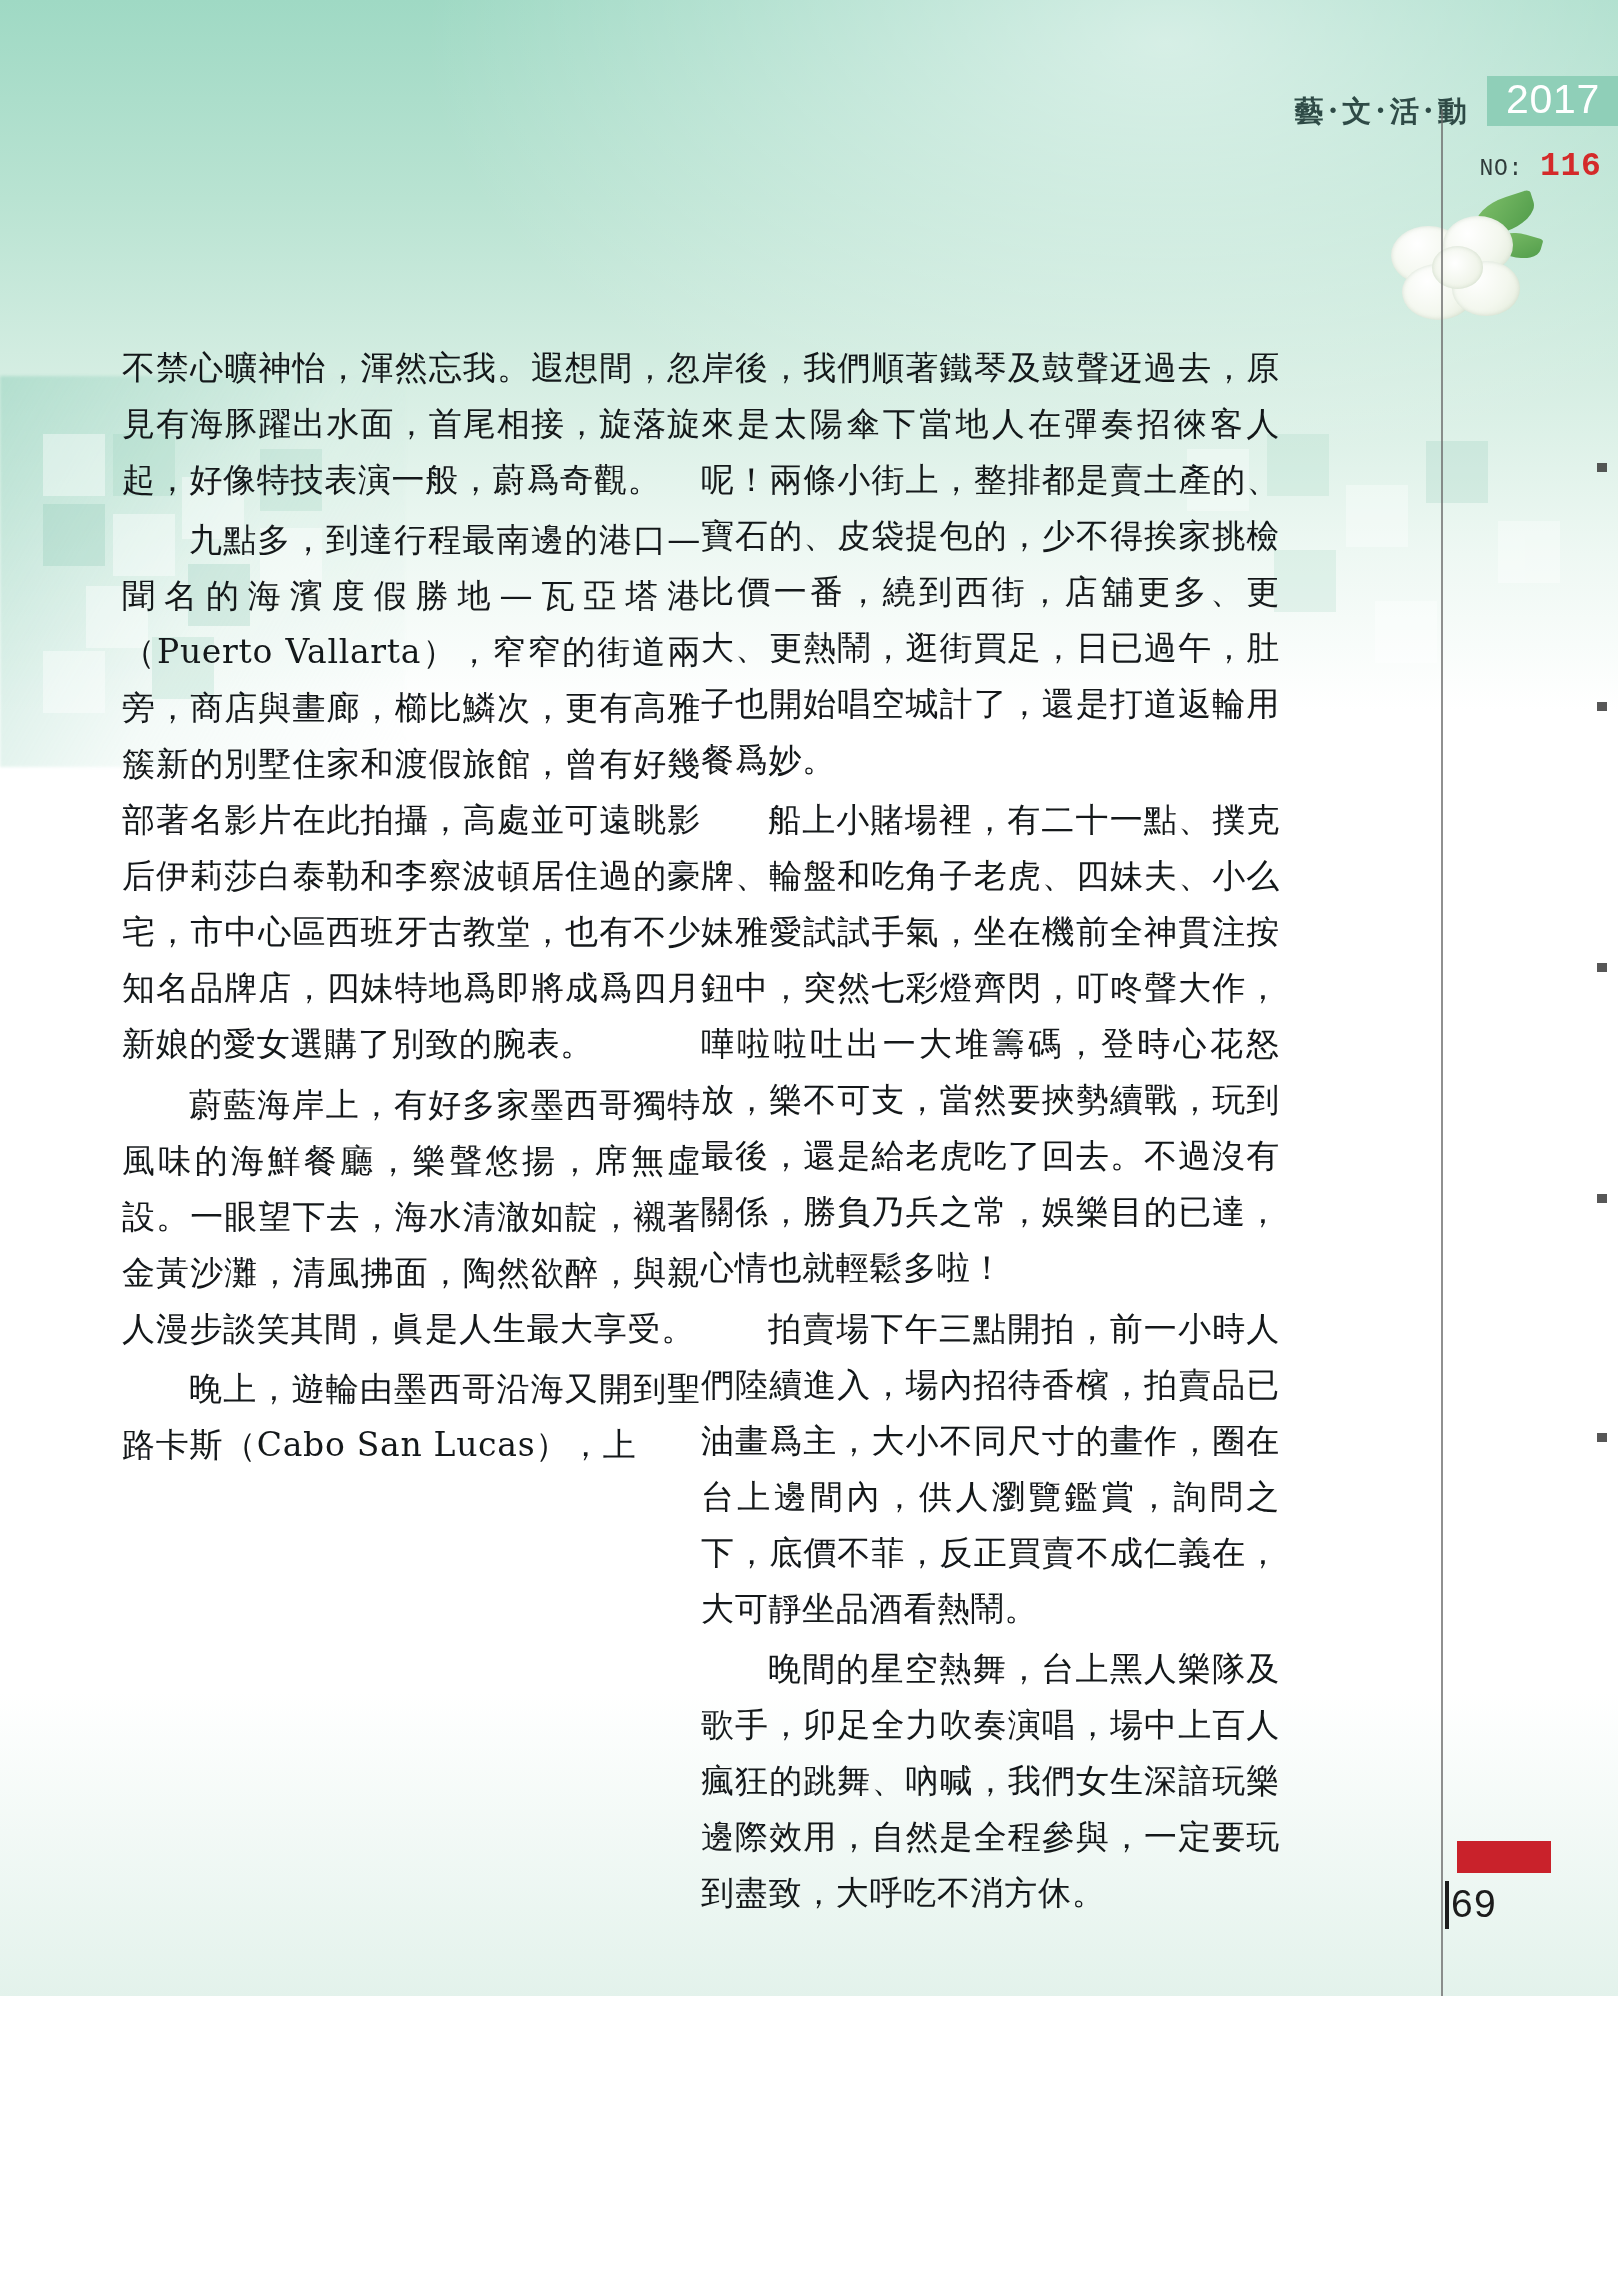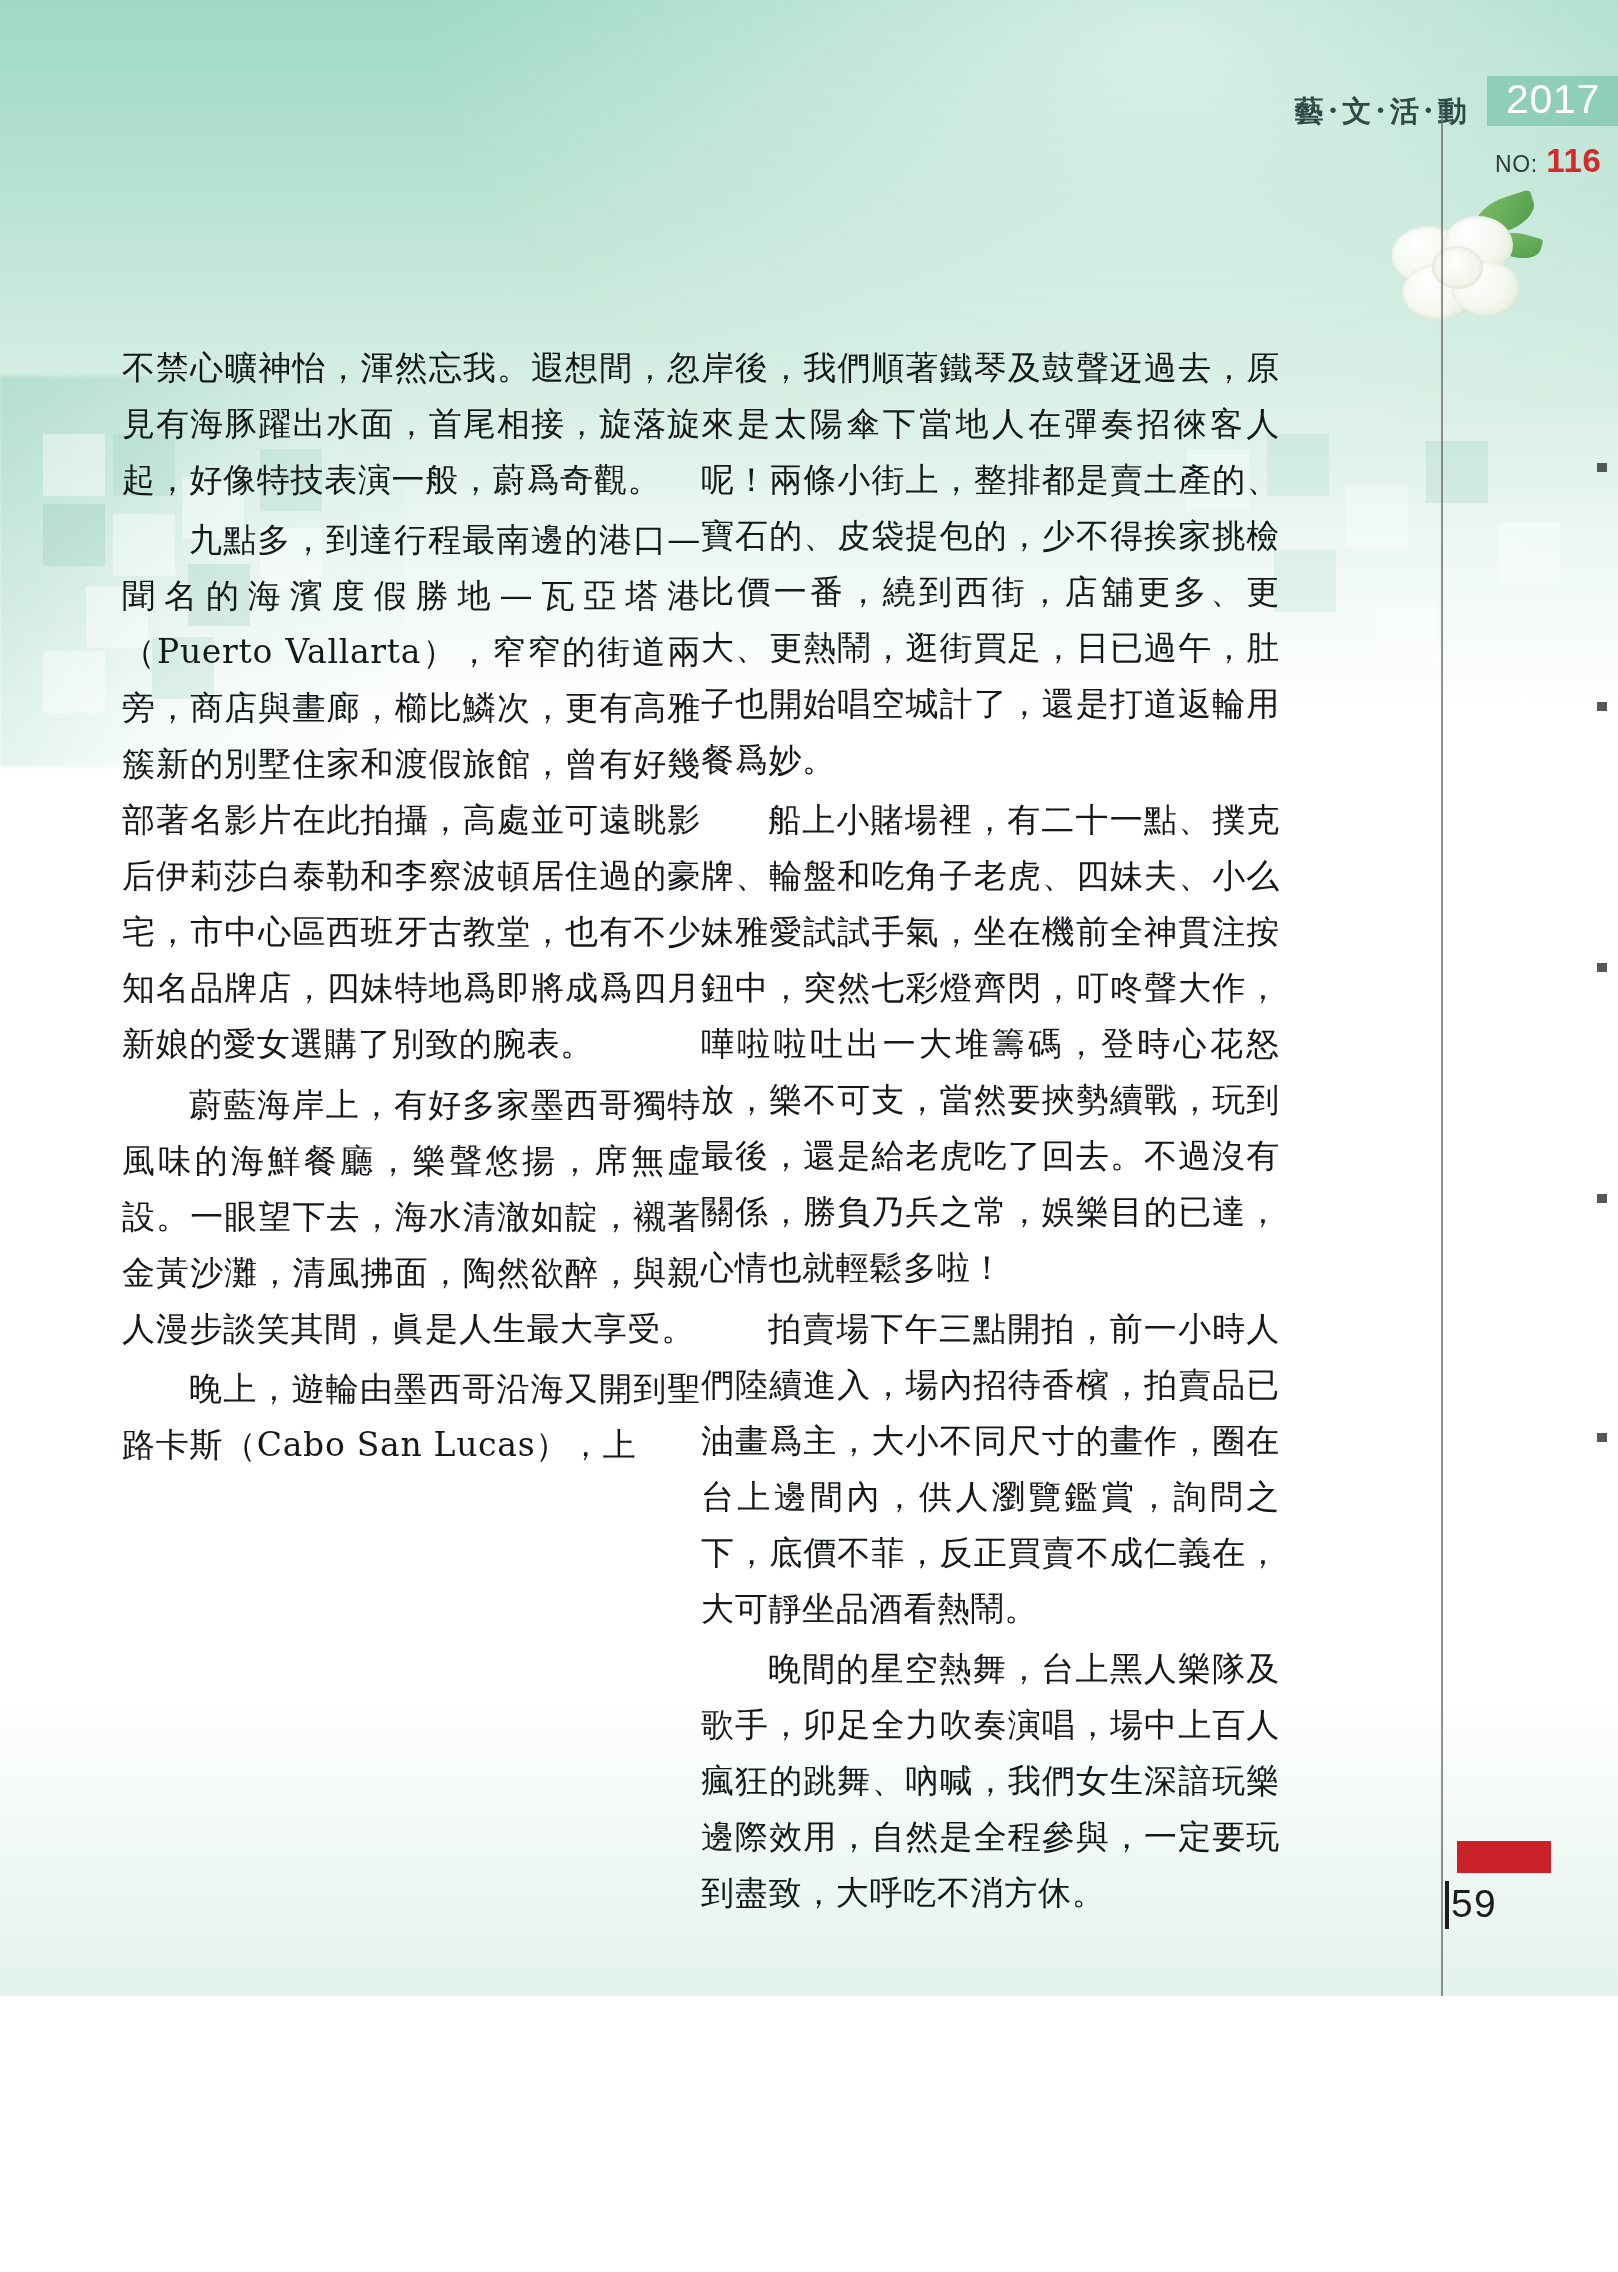--- a/index.html
+++ b/index.html
@@ -77,22 +77,22 @@
     font-size: 41px;
     color: #ffffff;
     background: #8fcfb8;
     padding: 2.9px 19px 5.8px 19px;
     line-height: 1;
     letter-spacing: 0.7px;
   }
   .issue {
     position: absolute;
     right: 17.4px;
-    top: 142px;
-    font-family: Liberation Sans, sans-serif;
+    top: 148px;
+    font-family: Liberation Mono, monospace;
     font-size: 27.5px;
     color: #2f3b3a;
     letter-spacing: 0.7px;
   }
   .issue .no-label { font-size: 23px; }
   .issue .no-val {
     color: #d42a2a;
     font-weight: bold;
     font-size: 33px;
   }
@@ -264,16 +264,16 @@
     <div class="col">
       <p class="para">岸後，我們順著鐵琴及鼓聲迓過去，原來是太陽傘下當地人在彈奏招徠客人呢！兩條小街上，整排都是賣土產的、寶石的、皮袋提包的，少不得挨家挑檢比價一番，繞到西街，店舖更多、更大、更熱鬧，逛街買足，日已過午，肚子也開始唱空城計了，還是打道返輪用餐爲妙。</p>
       <p class="para indent">船上小賭場裡，有二十一點、撲克牌、輪盤和吃角子老虎、四妹夫、小么妹雅愛試試手氣，坐在機前全神貫注按鈕中，突然七彩燈齊閃，叮咚聲大作，嘩啦啦吐出一大堆籌碼，登時心花怒放，樂不可支，當然要挾勢續戰，玩到最後，還是給老虎吃了回去。不過沒有關係，勝負乃兵之常，娛樂目的已達，心情也就輕鬆多啦！</p>
       <p class="para indent">拍賣場下午三點開拍，前一小時人們陸續進入，場內招待香檳，拍賣品已油畫爲主，大小不同尺寸的畫作，圈在台上邊間內，供人瀏覽鑑賞，詢問之下，底價不菲，反正買賣不成仁義在，大可靜坐品酒看熱鬧。</p>
       <p class="para indent">晚間的星空熱舞，台上黑人樂隊及歌手，卯足全力吹奏演唱，場中上百人瘋狂的跳舞、吶喊，我們女生深諳玩樂邊際效用，自然是全程參與，一定要玩到盡致，大呼吃不消方休。</p>
     </div>
   </div>
 
   <div class="footer-mark"></div>
   <div class="folio-bar"></div>
-  <div class="folio">59</div>
+  <div class="folio">69</div>
 
 </div>
 
 
 </body></html>

